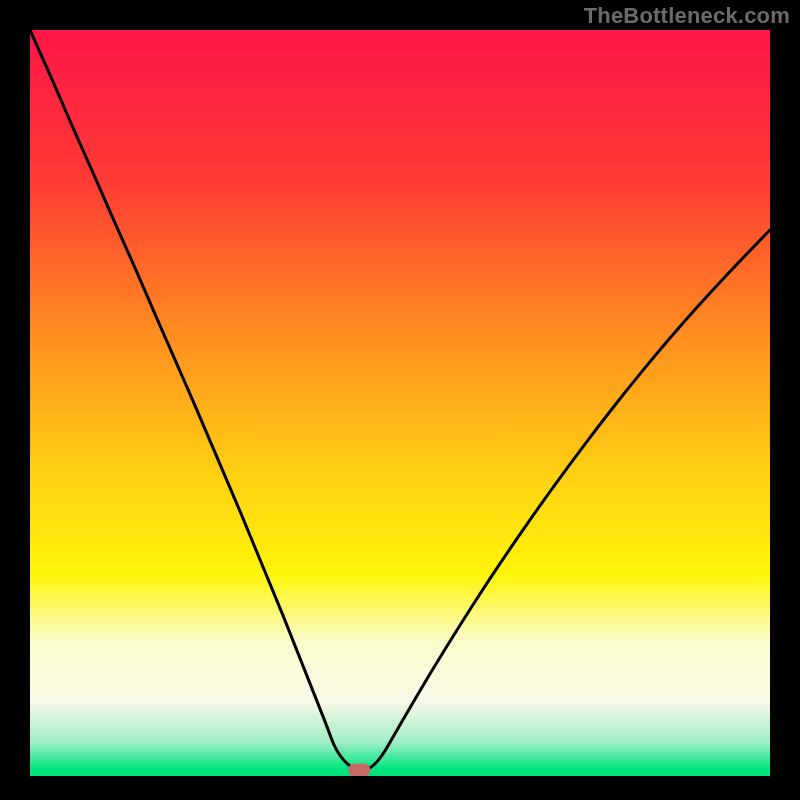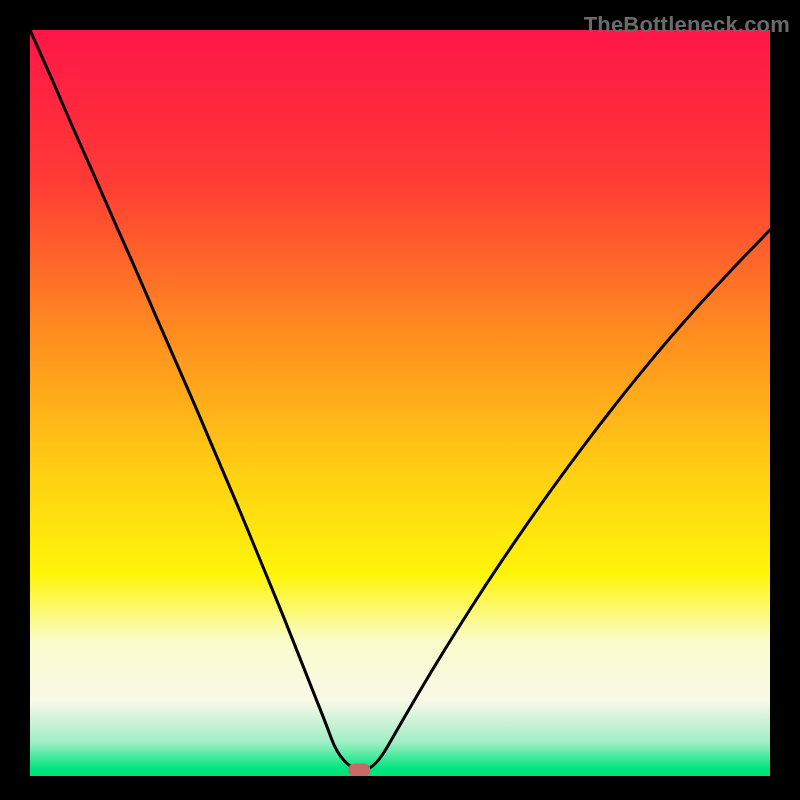--- a/index.html
+++ b/index.html
@@ -12,21 +12,21 @@
     font-family: Arial, Helvetica, sans-serif;
   }
   .stage {
     position: relative;
     width: 800px;
     height: 800px;
     background: #000;
   }
   .watermark {
     position: absolute;
-    top: 12px;
+    top: 3px;
     right: 10px;
     color: #6b6b6b;
     font-size: 22px;
     font-weight: 600;
     letter-spacing: 0.2px;
     user-select: none;
     z-index: 5;
   }
   svg.plot {
     position: absolute;

